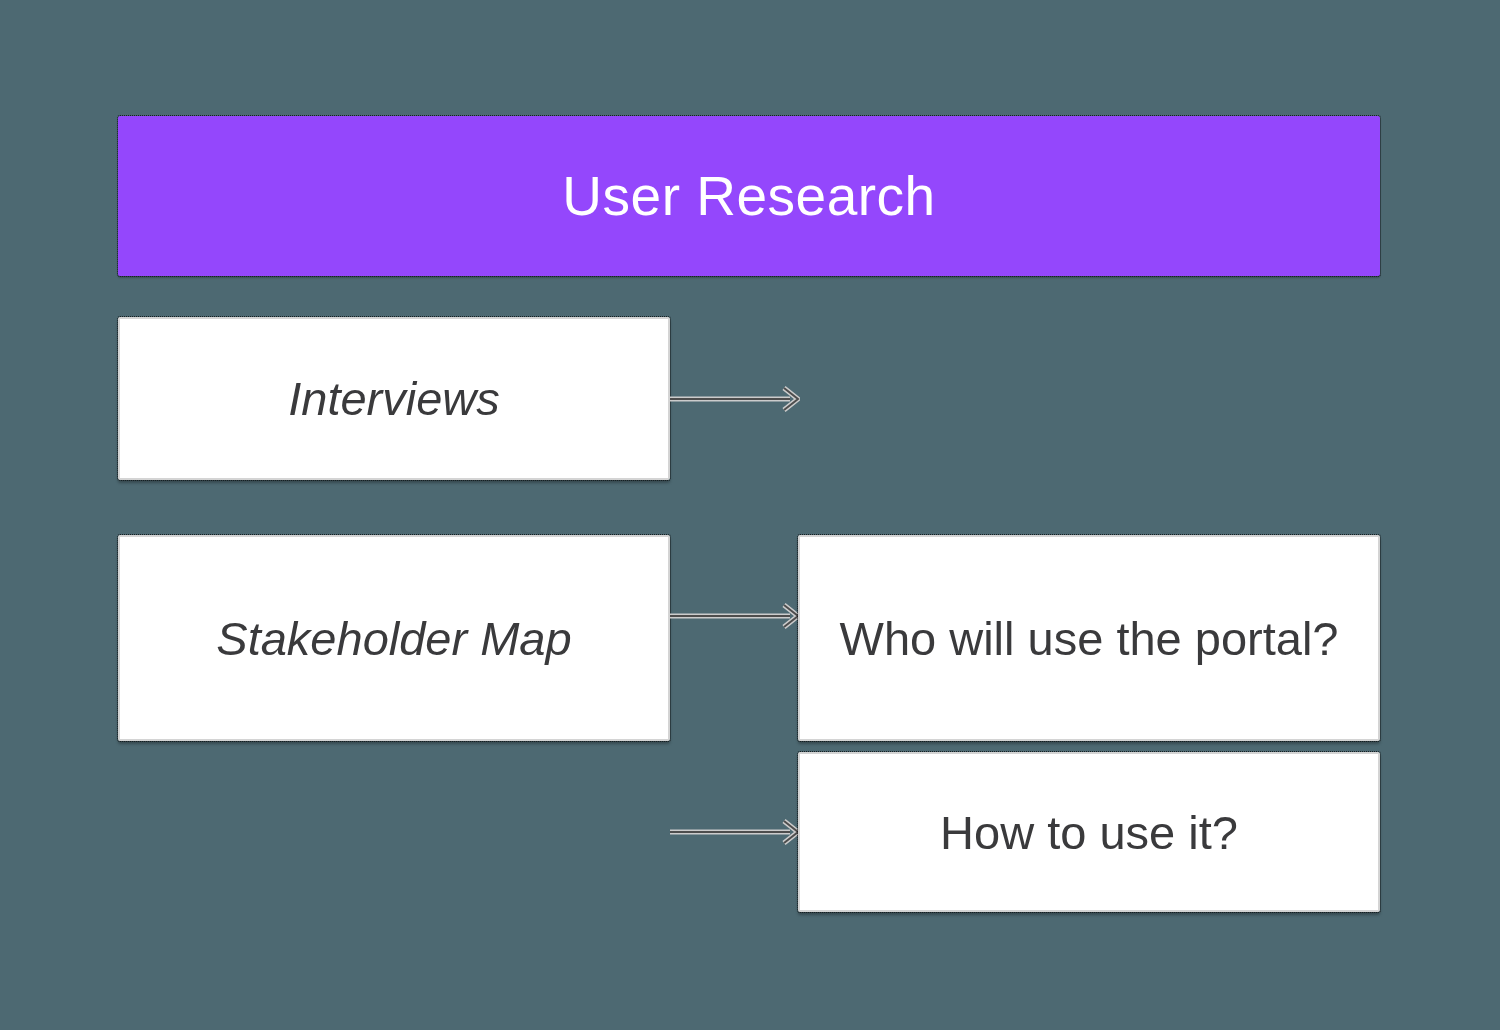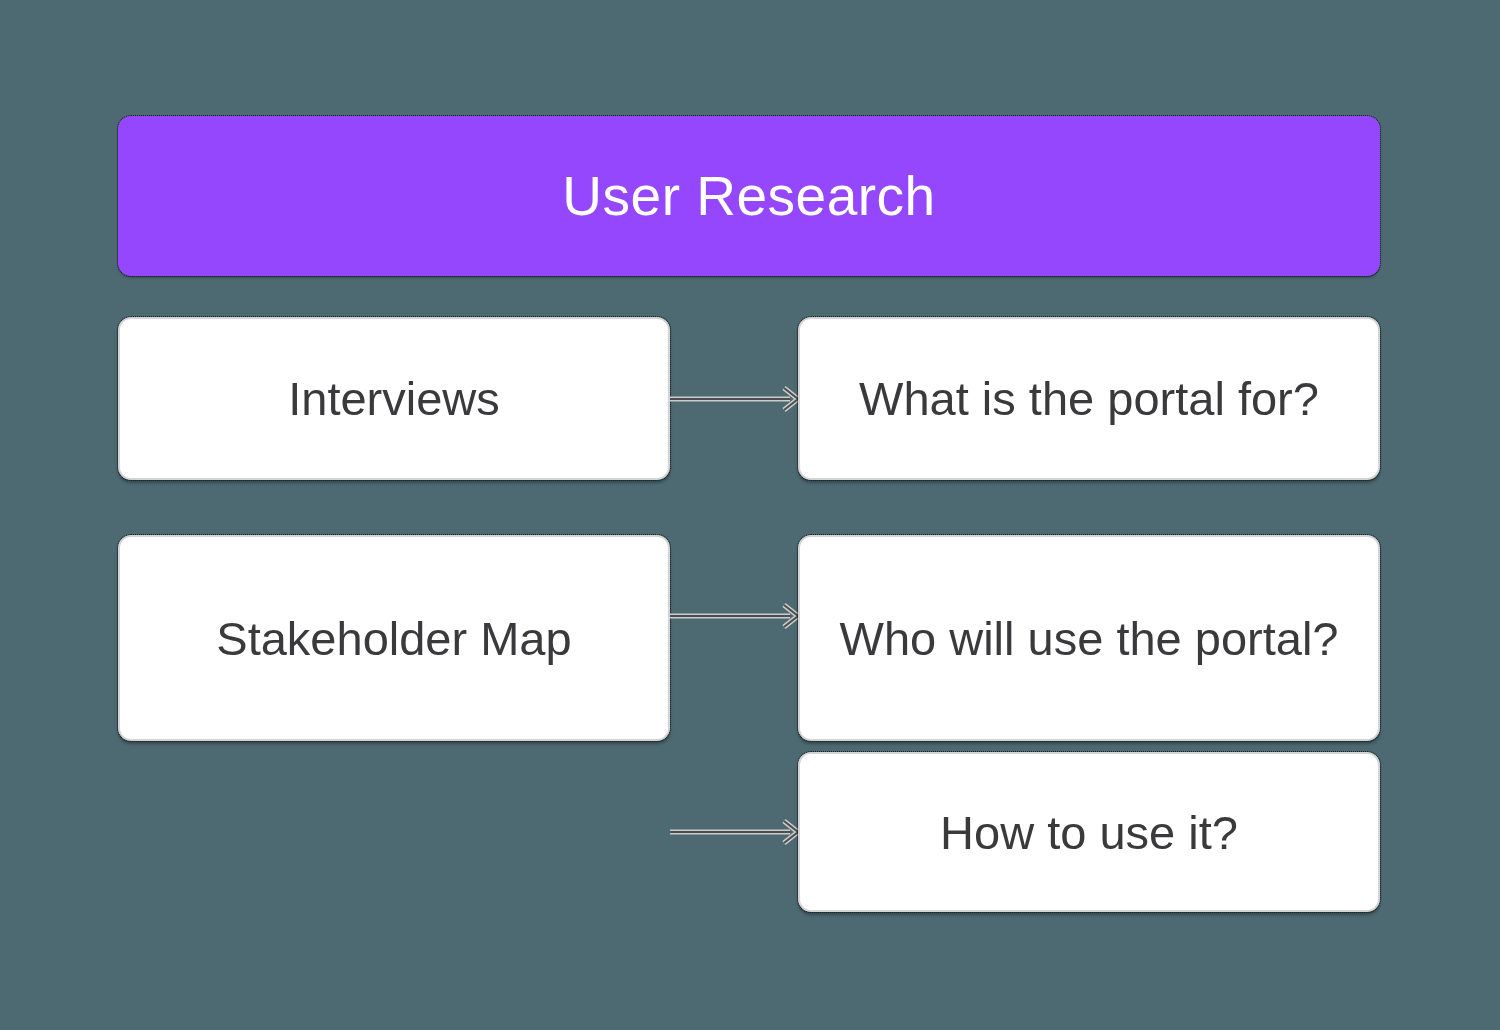--- a/index.html
+++ b/index.html
@@ -22,21 +22,21 @@
   .canvas {
     position: relative;
     width: 1500px; height: 1030px;
     background: var(--background);
   }
   .node {
     position: absolute;
     display: flex;
     align-items: center;
     justify-content: center;
-    border-radius: 13px;
+    border-radius: 2px;
     outline: 1px dotted rgba(0,0,0,0.7);
     outline-offset: 0px;
   }
   .node.header {
     left: 118px; top: 116px;
     width: 1262px; height: 160px;
     background: var(--header-fill);
     box-shadow: 0 2px 2px rgba(0,0,0,0.25);
   }
   .node.header .label {
@@ -49,21 +49,21 @@
     background: var(--node-fill);
     border: 2px solid var(--node-border);
     box-shadow: 0 3px 3px rgba(0,0,0,0.30);
   }
   .node.card .label {
     color: var(--node-text);
     font-size: 47px;
     font-weight: 400;
     text-align: center;
   }
-  .col-left  { left: 118px; width: 552px; }
+  .col-left  { left: 118px; width: 552px; font-style: italic; }
   .col-right { left: 798px; width: 582px; }
   .row1 { top: 317px; height: 163px; }
   .row2 { top: 535px; height: 206px; }
   .row3 { top: 752px; height: 160px; }
 
   .connector {
     position: absolute;
     left: 666px;
     width: 134px;
     height: 44px;
@@ -89,23 +89,20 @@
   <svg class="connector row1" viewBox="0 0 134 44">
     <g class="halo">
       <line x1="4" y1="22" x2="124" y2="22"></line>
       <polyline points="118,11 132,22 118,33"></polyline>
     </g>
     <g class="core">
       <line x1="4" y1="22" x2="124" y2="22"></line>
       <polyline points="118,11 132,22 118,33"></polyline>
     </g>
   </svg>
-  <div class="node card col-right row1">
-    <span class="label">What is the portal for?</span>
-  </div>
 
   <div class="node card col-left row2">
     <span class="label">Stakeholder Map</span>
   </div>
   <svg class="connector row2" viewBox="0 0 134 44">
     <g class="halo">
       <line x1="4" y1="22" x2="124" y2="22"></line>
       <polyline points="118,11 132,22 118,33"></polyline>
     </g>
     <g class="core">

